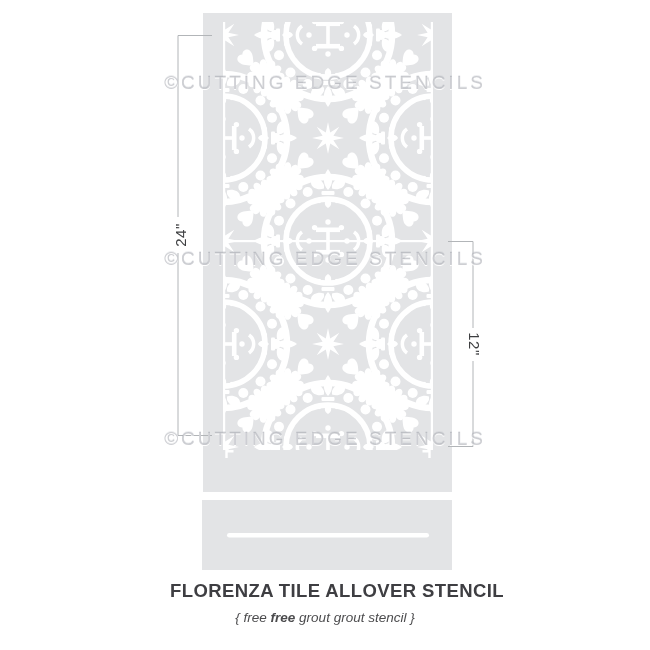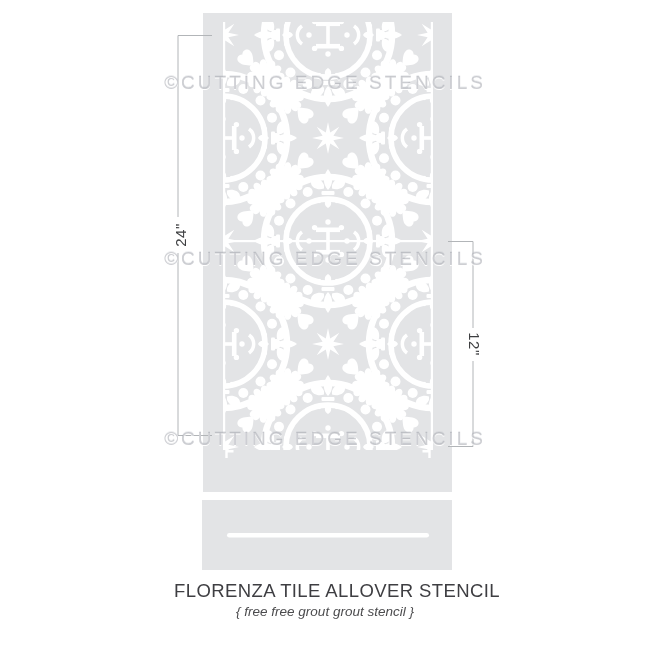--- a/index.html
+++ b/index.html
@@ -26,26 +26,26 @@
   .dim-12{left:452px;top:335px;transform:rotate(90deg);}
   .caption{
     position:absolute;left:0;top:580px;width:650px;text-align:center;
   }
   .kicker{
     font-size:11.5px;line-height:14px;letter-spacing:1.7px;
     color:#8f8f91;font-weight:400;margin-bottom:3px;
   }
   .title{
     font-size:18.5px;line-height:21px;letter-spacing:0.4px;
-    color:#3e3e42;font-weight:normal;margin-bottom:3px;padding-left:24px;
+    color:#3e3e42;font-weight:bold;margin-bottom:9px;padding-left:24px;
   }
   .subtitle{
     font-size:13.5px;line-height:16px;color:#4b4b4d;font-style:italic;
   }
-  .subtitle b{font-weight:normal;}
+  .subtitle b{font-weight:bold;}
 </style>
 </head>
 <body>
 
 <div class="stage">
 
   <svg width="650" height="650" viewBox="0 0 650 650">
     <defs>
       <clipPath id="patclip">
           <rect x="223" y="22" width="210" height="428"></rect>

